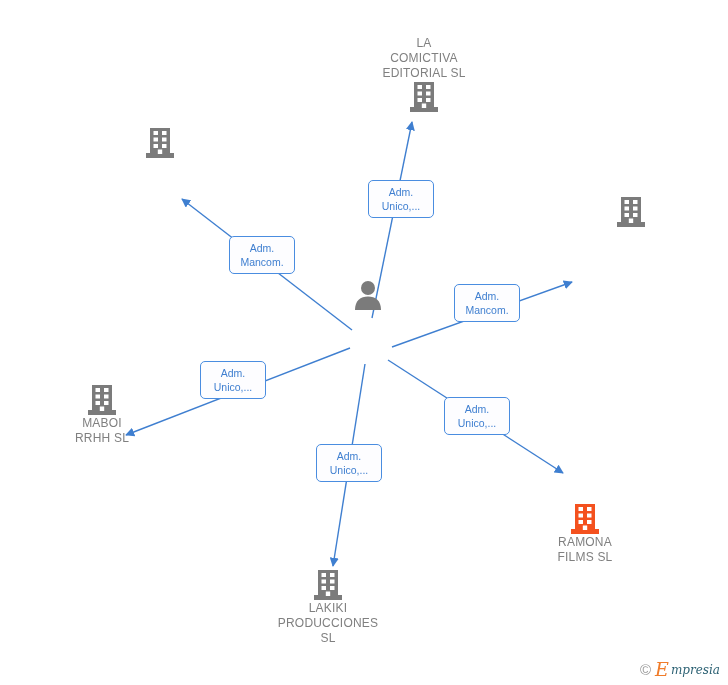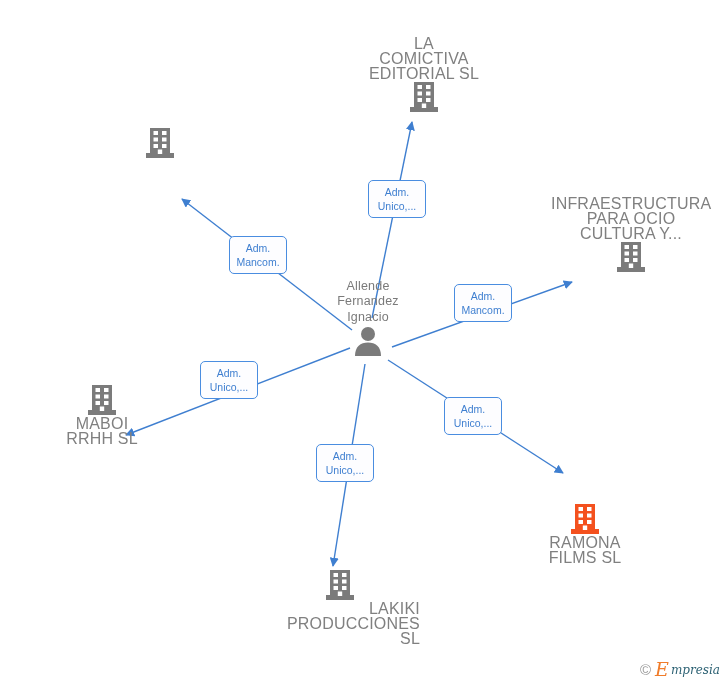--- a/index.html
+++ b/index.html
@@ -29,21 +29,21 @@
   }
   
   .node {
     position: absolute;
     width: 160px;
     margin-left: -80px;
     text-align: center;
     line-height: 15px;
   }
   .node-label {
-    font-size: 16px;
+    font-size: 12px;
     color: #808080;
     letter-spacing: .2px;
     white-space: pre-line;
   }
   .company .node-label {
     text-transform: none;
   }
   .node-icon {
     display: block;
     margin: 0 auto;
@@ -59,21 +59,21 @@
     position: absolute;
     box-sizing: border-box;
     border: 1px solid #4a8de0;
     border-radius: 5px;
     background: #fdfdff;
     color: #3f7fd0;
     font-size: 10.5px;
     line-height: 14px;
     text-align: center;
     padding: 4px 2px 4px 2px;
-    width: 58px;
+    width: 66px;
     margin-left: -31px;
     margin-top: -18px;
     white-space: pre-line;
   }
   
   #watermark {
     position: absolute;
     right: 8px;
     bottom: 6px;
     display: flex;
@@ -155,23 +155,20 @@
               <rect x="8.5" y="10.5" width="4.5" height="4"></rect>
               <rect x="17" y="10.5" width="4.5" height="4"></rect>
               <rect x="8.5" y="17" width="4.5" height="4"></rect>
               <rect x="17" y="17" width="4.5" height="4"></rect>
               <rect x="12.8" y="22.5" width="4.4" height="4.5"></rect>
             </g>
           </svg>
         </span>
       </div>
       <div class="node company" style="left: 631px; top: 196px;">
-        <div class="node-label">INFRAESTRUCTURA
-PARA OCIO
-CULTURA Y...</div>
         <span class="node-icon company-icon">
           <svg width="30" height="32" viewBox="0 0 30 32" xmlns="http://www.w3.org/2000/svg" fill="#7b7b7b">
             <rect x="5" y="1" width="20" height="26"></rect>
             <rect x="1" y="26" width="28" height="5"></rect>
             <g fill="#ffffff">
               <rect x="8.5" y="4" width="4.5" height="4"></rect>
               <rect x="17" y="4" width="4.5" height="4"></rect>
               <rect x="8.5" y="10.5" width="4.5" height="4"></rect>
               <rect x="17" y="10.5" width="4.5" height="4"></rect>
               <rect x="8.5" y="17" width="4.5" height="4"></rect>
@@ -193,21 +190,21 @@
               <rect x="17" y="10.5" width="4.5" height="4"></rect>
               <rect x="8.5" y="17" width="4.5" height="4"></rect>
               <rect x="17" y="17" width="4.5" height="4"></rect>
               <rect x="12.8" y="22.5" width="4.4" height="4.5"></rect>
             </g>
           </svg>
         </span>
         <div class="node-label">MABOI
 RRHH SL</div>
       </div>
-      <div class="node company" style="left: 340px; top: 569px; text-align: right;">
+      <div class="node company" style="left: 328px; top: 569px;">
         <span class="node-icon company-icon">
           <svg width="30" height="32" viewBox="0 0 30 32" xmlns="http://www.w3.org/2000/svg" fill="#7b7b7b">
             <rect x="5" y="1" width="20" height="26"></rect>
             <rect x="1" y="26" width="28" height="5"></rect>
             <g fill="#ffffff">
               <rect x="8.5" y="4" width="4.5" height="4"></rect>
               <rect x="17" y="4" width="4.5" height="4"></rect>
               <rect x="8.5" y="10.5" width="4.5" height="4"></rect>
               <rect x="17" y="10.5" width="4.5" height="4"></rect>
               <rect x="8.5" y="17" width="4.5" height="4"></rect>
@@ -233,23 +230,20 @@
               <rect x="8.5" y="17" width="4.5" height="4"></rect>
               <rect x="17" y="17" width="4.5" height="4"></rect>
               <rect x="12.8" y="22.5" width="4.4" height="4.5"></rect>
             </g>
           </svg>
         </span>
         <div class="node-label">RAMONA
 FILMS  SL</div>
       </div>
       <div class="node person" style="left: 368px; top: 278.5px;">
-        <div class="node-label">Allende
-Fernandez
-Ignacio</div>
         <span class="node-icon person-icon"><svg width="32" height="32" viewBox="0 0 32 32" xmlns="http://www.w3.org/2000/svg" fill="#7b7b7b">
             <circle cx="16" cy="9" r="7"></circle>
             <path d="M3 31 C3 21.5 8.5 17.5 16 17.5 C23.5 17.5 29 21.5 29 31 Z"></path>
           </svg></span>
       </div>
     </div>
 
   <div id="edge-label-layer">
       <div class="edge-label" style="left: 399px; top: 198px;">Adm.
 Unico,...</div>

